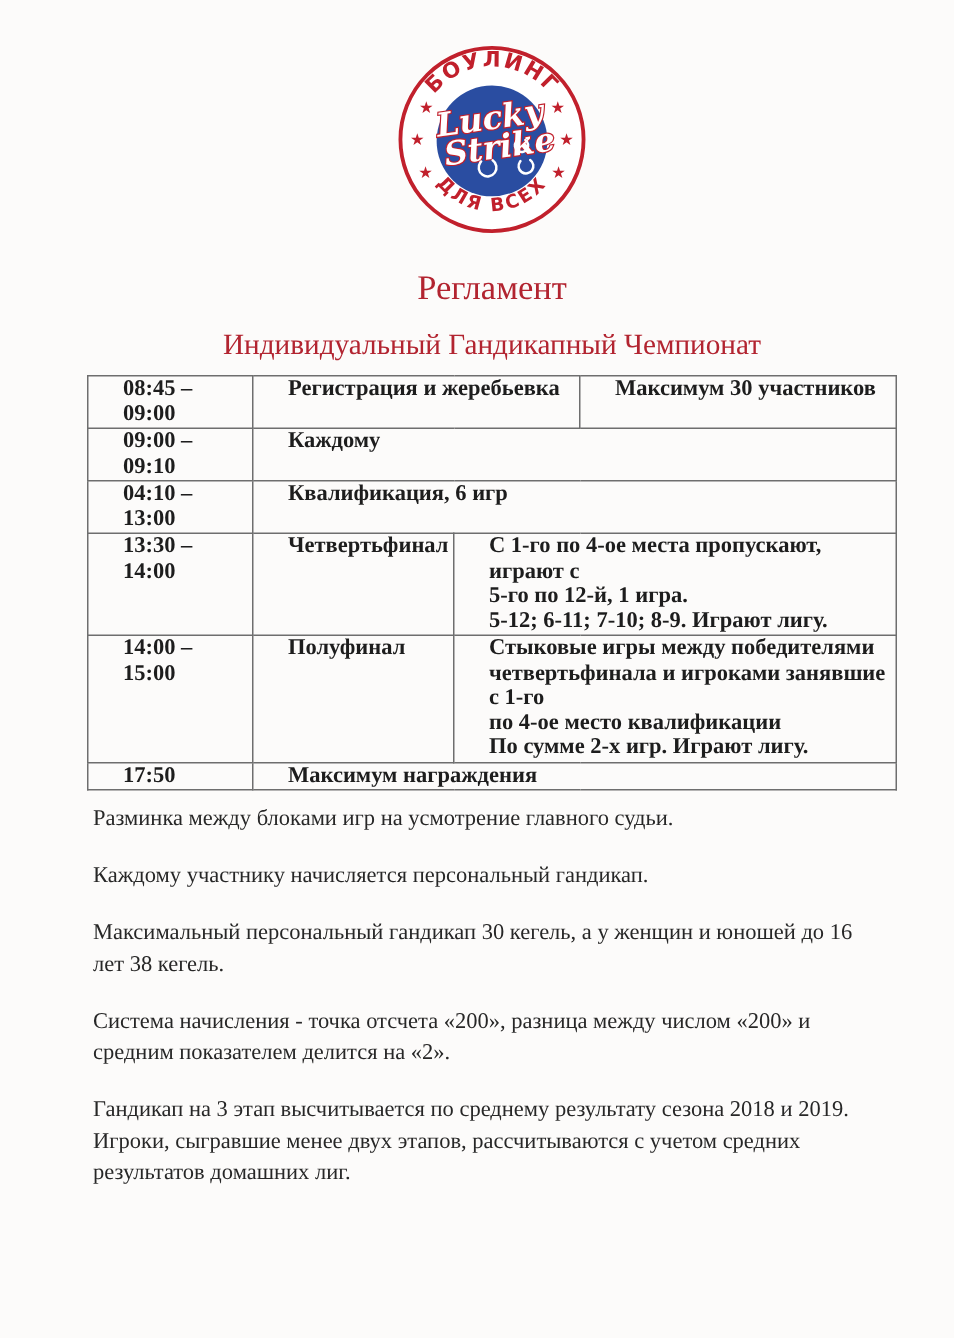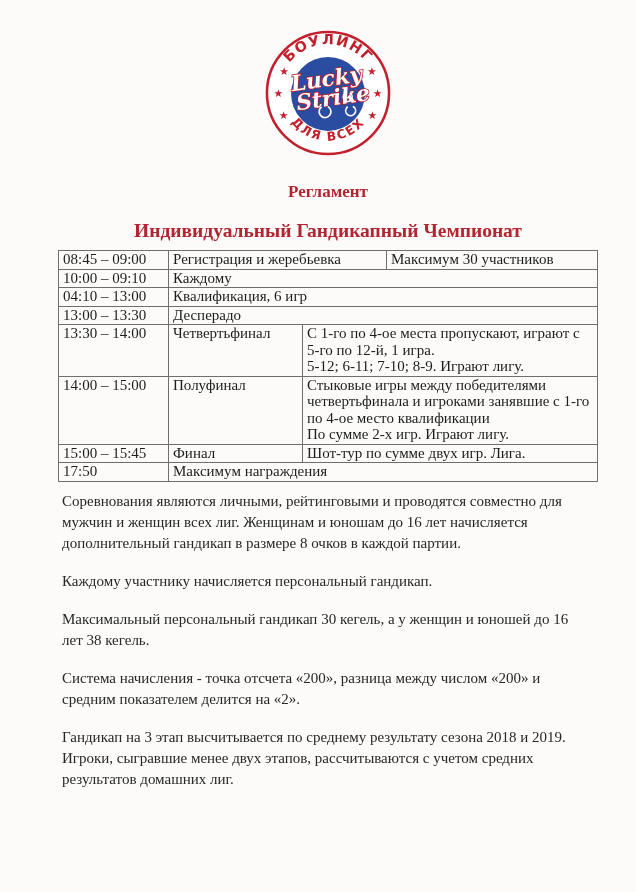--- a/index.html
+++ b/index.html
@@ -41,47 +41,48 @@
     stroke-width: 1.6px;
     paint-order: stroke;
     text-anchor: middle;
   }
   .logo .hole { fill: none; stroke: #ffffff; stroke-width: 1.7; stroke-linecap: round; }
   
   .title {
     margin: 20px 0 0 0;
     text-align: center;
     color: var(--red);
-    font-size: 17px;
+    font-size: 23px;
     line-height: 30px;
-    font-weight: bold;
+    font-weight: normal;
   }
   .subtitle {
     margin-top: 11px;
     text-align: center;
     color: var(--red);
     font-size: 19.5px;
     line-height: 25px;
-    font-weight: bold;
+    font-weight: normal;
   }
   
   table.schedule {
     border-collapse: collapse;
     table-layout: fixed;
     width: 539px;
     margin-top: 7px;
     font-size: 15px;
     color: #1d1d1d;
   }
   table.schedule td {
     border: 1px solid var(--border);
-    padding: 0 6px 1px 4px;
+    padding: 0 6px 1px 23px;
     vertical-align: top;
     line-height: 16.5px;
     overflow: hidden;
+    font-weight: bold;
   }
   
   .bodytext { margin-top: 9px; font-size: 15px; color: #272727; }
   .bodytext p { margin: 0 0 17px 4px; line-height: 21px; }
 </style>
 </head>
 <body>
 
 <div class="page">
 
@@ -126,54 +127,45 @@
         <col style="width:84px">
         <col style="width:211px">
     </colgroup>
     <tbody>
         <tr>
           <td colspan="1">08:45 – 09:00</td>
           <td colspan="2">Регистрация и жеребьевка</td>
           <td colspan="1">Максимум 30 участников</td>
         </tr>
         <tr>
-          <td colspan="1">10:00 – 09:10</td>
+          <td colspan="1">09:00 – 09:10</td>
           <td colspan="3">Каждому</td>
         </tr>
         <tr>
           <td colspan="1">04:10 – 13:00</td>
           <td colspan="3">Квалификация, 6 игр</td>
-        </tr>
-        <tr>
-          <td colspan="1">13:00 – 13:30</td>
-          <td colspan="3">Десперадо</td>
         </tr>
         <tr>
           <td colspan="1">13:30 – 14:00</td>
           <td colspan="1">Четвертьфинал</td>
           <td colspan="2">С 1-го по 4-ое места пропускают, играют с<br>5-го по 12-й, 1 игра.<br>5-12; 6-11; 7-10; 8-9. Играют лигу.</td>
         </tr>
         <tr>
           <td colspan="1">14:00 – 15:00</td>
           <td colspan="1">Полуфинал</td>
           <td colspan="2">Стыковые игры между победителями<br>четвертьфинала и игроками занявшие с 1-го<br>по 4-ое место квалификации<br>По сумме 2-х игр. Играют лигу.</td>
         </tr>
         <tr>
-          <td colspan="1">15:00 – 15:45</td>
-          <td colspan="1">Финал</td>
-          <td colspan="2">Шот-тур по сумме двух игр. Лига.</td>
-        </tr>
-        <tr>
           <td colspan="1">17:50</td>
           <td colspan="3">Максимум награждения</td>
         </tr>
       </tbody>
   </table>
 
   <div class="bodytext">
-      <p>Соревнования являются личными, рейтинговыми и проводятся совместно для<br>мужчин и женщин всех лиг. Женщинам и юношам до 16 лет начисляется<br>дополнительный гандикап в размере 8 очков в каждой партии.</p>
+      <p>Разминка между блоками игр на усмотрение главного судьи.</p>
       <p>Каждому участнику начисляется персональный гандикап.</p>
       <p>Максимальный персональный гандикап 30 кегель, а у женщин и юношей до 16<br>лет 38 кегель.</p>
       <p>Система начисления - точка отсчета «200», разница между числом «200» и<br>средним показателем делится на «2».</p>
       <p>Гандикап на 3 этап высчитывается по среднему результату сезона 2018 и 2019.<br>Игроки, сыгравшие менее двух этапов, рассчитываются с учетом средних<br>результатов домашних лиг.</p>
     </div>
 
 </div>
 
 </body></html>

